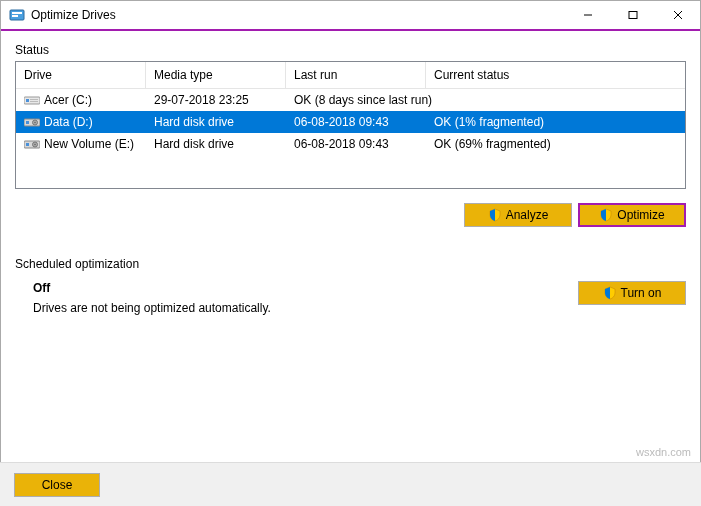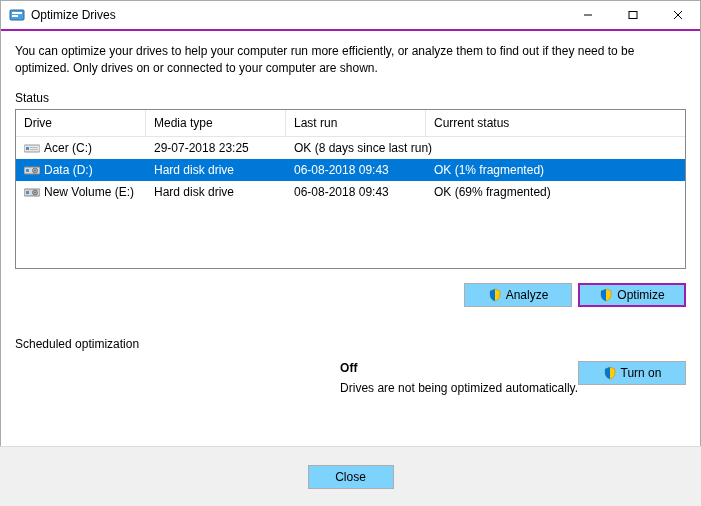--- a/index.html
+++ b/index.html
@@ -46,21 +46,21 @@
       line-height: 1.4;
       margin-bottom: 14px;
     }
     .section-label {
       font-size: 12px;
       margin-bottom: 4px;
     }
     .list-box {
       border: 1px solid #828790;
       background: #fff;
-      height: 160px;
+      height: 128px;
       overflow: hidden;
     }
     .list-header {
       display: flex;
       background: #fff;
       border-bottom: 1px solid #e5e5e5;
     }
     .list-header .col {
       padding: 6px 8px;
       font-size: 12px;
@@ -97,61 +97,61 @@
     .btn-row {
       display: flex;
       justify-content: flex-end;
       gap: 6px;
       margin-top: 14px;
     }
     .btn {
       min-width: 108px;
       height: 24px;
       font-size: 12px;
-      background: #7dd3fc;
+      background: #eab308;
       border: 1px solid #adadad;
       display: inline-flex;
       align-items: center;
       justify-content: center;
       gap: 4px;
       cursor: default;
       padding: 0 10px;
     }
     .btn.primary {
       border: 2px solid #a21caf;
     }
     .shield {
       width: 14px; height: 14px;
       display: inline-block;
     }
     .sched-section {
       margin-top: 30px;
     }
     .sched-body {
       display: flex;
-      justify-content: flex-end;
+      justify-content: space-between;
       align-items: flex-start;
       padding: 6px 0 0 18px;
     }
     .sched-left .off {
       font-weight: bold;
       font-size: 12px;
       margin-bottom: 6px;
     }
     .sched-left .off-desc {
       font-size: 12px;
     }
     .footer {
       position: absolute;
       bottom: 0; left: 0; right: 0;
       background: #f0f0f0;
       border-top: 1px solid #dcdcdc;
-      height: 60px;
-      display: flex;
-      justify-content: center;
+      height: 44px;
+      display: flex;
+      justify-content: flex-start;
       align-items: center;
       padding: 0 14px;
     }
     .watermark {
       position: absolute;
       bottom: 48px;
       right: 10px;
       font-size: 11px;
       color: #bbb;
       font-family: Arial, sans-serif;
@@ -181,21 +181,20 @@
   </div>
   <div class="winbtn close">
     <svg width="10" height="10" viewBox="0 0 10 10">
         <line x1="1" y1="1" x2="9" y2="9" stroke="#000" stroke-width="1"></line>
         <line x1="9" y1="1" x2="1" y2="9" stroke="#000" stroke-width="1"></line>
       </svg>
   </div>
 </div>
 
 <div class="content">
-  <p class="desc">You can optimize your drives to help your computer run more efficiently, or analyze them to find out if they need to be optimized. Only drives on or connected to your computer are shown.</p>
 
   <div class="section-label">Status</div>
 
   <div class="list-box">
     <div class="list-header">
       <div class="col col-drive">Drive</div>
       <div class="col col-media">Media type</div>
       <div class="col col-last">Last run</div>
       <div class="col col-status">Current status</div>
     </div>

